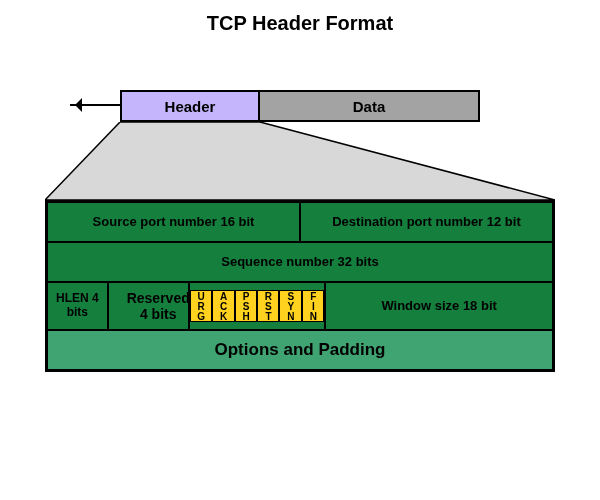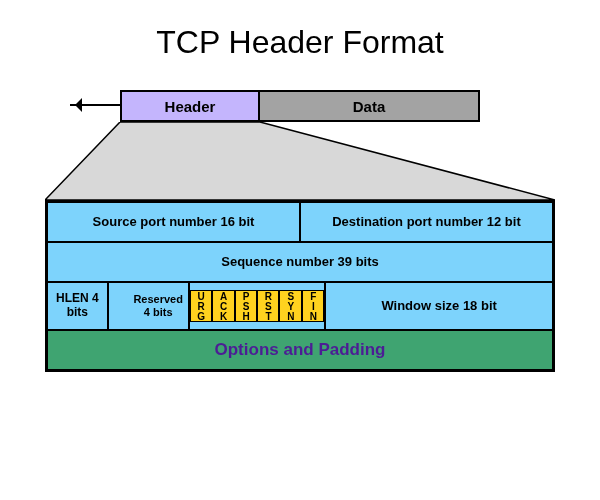--- a/index.html
+++ b/index.html
@@ -5,23 +5,23 @@
   * { box-sizing: border-box; margin: 0; padding: 0; }
   body {
     width: 600px;
     height: 500px;
     font-family: Arial, Helvetica, sans-serif;
     background: #fff;
     position: relative;
   }
   .title {
     text-align: center;
-    font-weight: 400;
-    font-size: 32px;
-    padding-top: 24px;
+    font-weight: 700;
+    font-size: 20px;
+    padding-top: 12px;
   }
   .segment {
     position: absolute;
     top: 90px;
     left: 120px;
     width: 360px;
     height: 32px;
     display: flex;
   }
   .seg-cell {
@@ -67,50 +67,50 @@
     font-size: 13px;
     font-weight: 600;
   }
   .row {
     display: flex;
     height: 40px;
   }
   .row4 { height: 48px; }
   .cell {
     border: 1px solid #000;
-    background: #7dd3fc;
+    background: #15803d;
     display: flex;
     align-items: center;
     justify-content: center;
     text-align: center;
     line-height: 1.15;
     padding: 2px 4px;
   }
   .half { width: 50%; }
   .full { width: 100%; }
   .hlen   { width: 12%; font-size: 12px; }
-  .resv   { width: 16%; font-size: 11px; padding-left: 24px; }
+  .resv   { width: 16%; font-size: 14px; padding-left: 24px; }
   .flags  { width: 27%; display: flex; padding: 0; }
   .flag {
     flex: 1;
     background: #ffd21f;
     border: 1px solid #000;
     display: flex;
     align-items: center;
     justify-content: center;
     font-size: 10px;
     font-weight: 700;
     writing-mode: vertical-rl;
     text-orientation: upright;
     letter-spacing: -1px;
   }
   .winsz  { width: 45%; }
   .opts {
     background: #3fa471;
-    color: #4c1d95;
+    color: #000000;
     font-size: 17px;
     font-weight: 700;
     height: 40px;
   }
 </style>
 </head>
 <body>
 
 <div class="title">TCP Header Format</div>
 
@@ -124,21 +124,21 @@
 <svg class="expand-svg" viewBox="0 0 510 78" preserveAspectRatio="none">
   <polygon points="75,0 215,0 510,78 0,78" fill="#d8d8d8" stroke="#000" stroke-width="1.5"></polygon>
 </svg>
 
 <div class="hdr">
   <div class="row">
     <div class="cell half">Source port number 16 bit</div>
     <div class="cell half">Destination port number 12 bit</div>
   </div>
   <div class="row">
-    <div class="cell full">Sequence number 39 bits</div>
+    <div class="cell full">Sequence number 32 bits</div>
   </div>
   <div class="row row4">
     <div class="cell hlen">HLEN 4 bits</div>
     <div class="cell resv">Reserved 4 bits</div>
     <div class="cell flags">
       <div class="flag">URG</div>
       <div class="flag">ACK</div>
       <div class="flag">PSH</div>
       <div class="flag">RST</div>
       <div class="flag">SYN</div>

